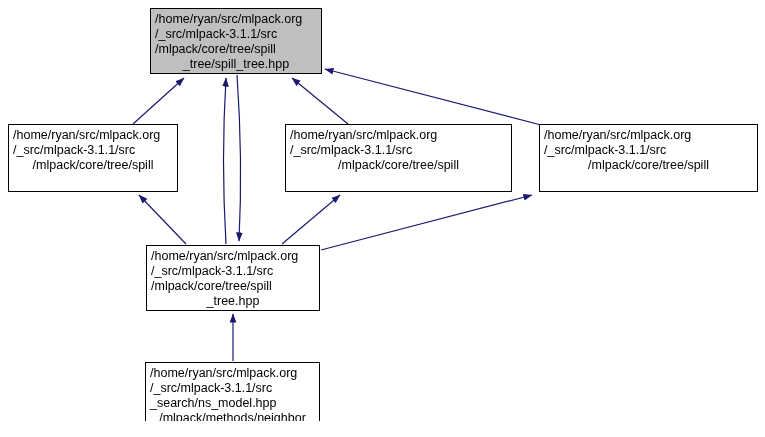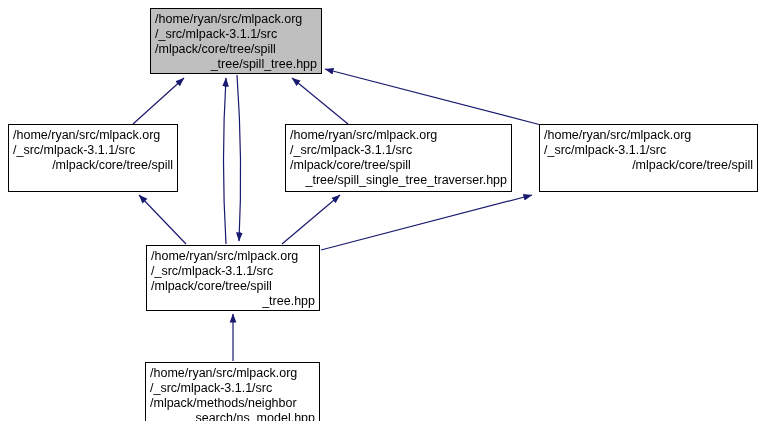--- a/index.html
+++ b/index.html
@@ -22,21 +22,21 @@
     background:#ffffff;
     border:1px solid var(--node_border, #000000);
     color:#000000;
     font-size:12.5px;
     line-height:15px;
     padding:3px 4px;
     white-space:nowrap;
   }
   .node.highlight { background: var(--highlight_fill, #bfbfbf); }
   .node .ln { display:block; text-align:left; }
-  .node .ln:last-child { text-align:right; }
+  .node .ln:last-child { text-align:center; }
   
   #n-top    { left:150px; top:8px;   width:172px; height:66px; }
   #n-left   { left:8px;   top:124px; width:170px; height:68px; }
   #n-mid    { left:285px; top:124px; width:227px; height:68px; }
   #n-right  { left:539px; top:124px; width:219px; height:68px; }
   #n-row3   { left:146px; top:245px; width:174px; height:66px; }
   #n-bottom { left:145px; top:362px; width:175px; height:66px; }
 </style>
 </head>
 <body>
@@ -70,36 +70,35 @@
   <div id="n-left" class="node">
     <span class="ln">/home/ryan/src/mlpack.org</span>
     <span class="ln">/_src/mlpack-3.1.1/src</span>
     <span class="ln">/mlpack/core/tree/spill</span>
   </div>
 
   <div id="n-mid" class="node">
     <span class="ln">/home/ryan/src/mlpack.org</span>
     <span class="ln">/_src/mlpack-3.1.1/src</span>
     <span class="ln">/mlpack/core/tree/spill</span>
-    <span class="ln">_tree/spill_single_tree_traverser.hpp</span>
   </div>
 
   <div id="n-right" class="node">
     <span class="ln">/home/ryan/src/mlpack.org</span>
     <span class="ln">/_src/mlpack-3.1.1/src</span>
     <span class="ln">/mlpack/core/tree/spill</span>
   </div>
 
   <div id="n-row3" class="node">
     <span class="ln">/home/ryan/src/mlpack.org</span>
     <span class="ln">/_src/mlpack-3.1.1/src</span>
     <span class="ln">/mlpack/core/tree/spill</span>
     <span class="ln">_tree.hpp</span>
   </div>
 
   <div id="n-bottom" class="node">
     <span class="ln">/home/ryan/src/mlpack.org</span>
     <span class="ln">/_src/mlpack-3.1.1/src</span>
+    <span class="ln">_search/ns_model.hpp</span>
     <span class="ln">/mlpack/methods/neighbor</span>
-    <span class="ln">_search/ns_model.hpp</span>
   </div>
 
 </div>
 
 </body></html>

